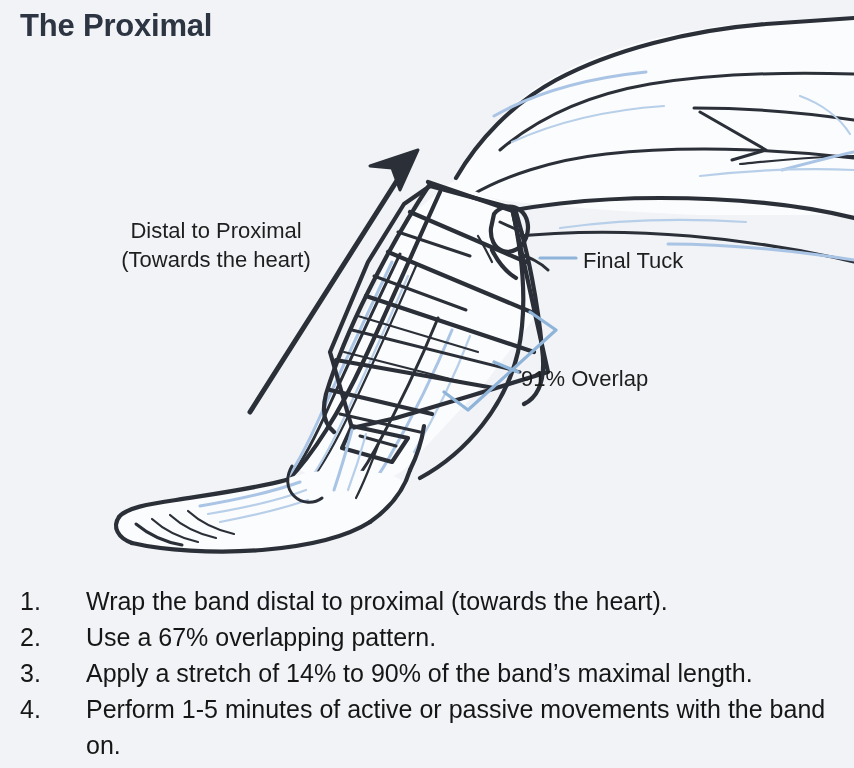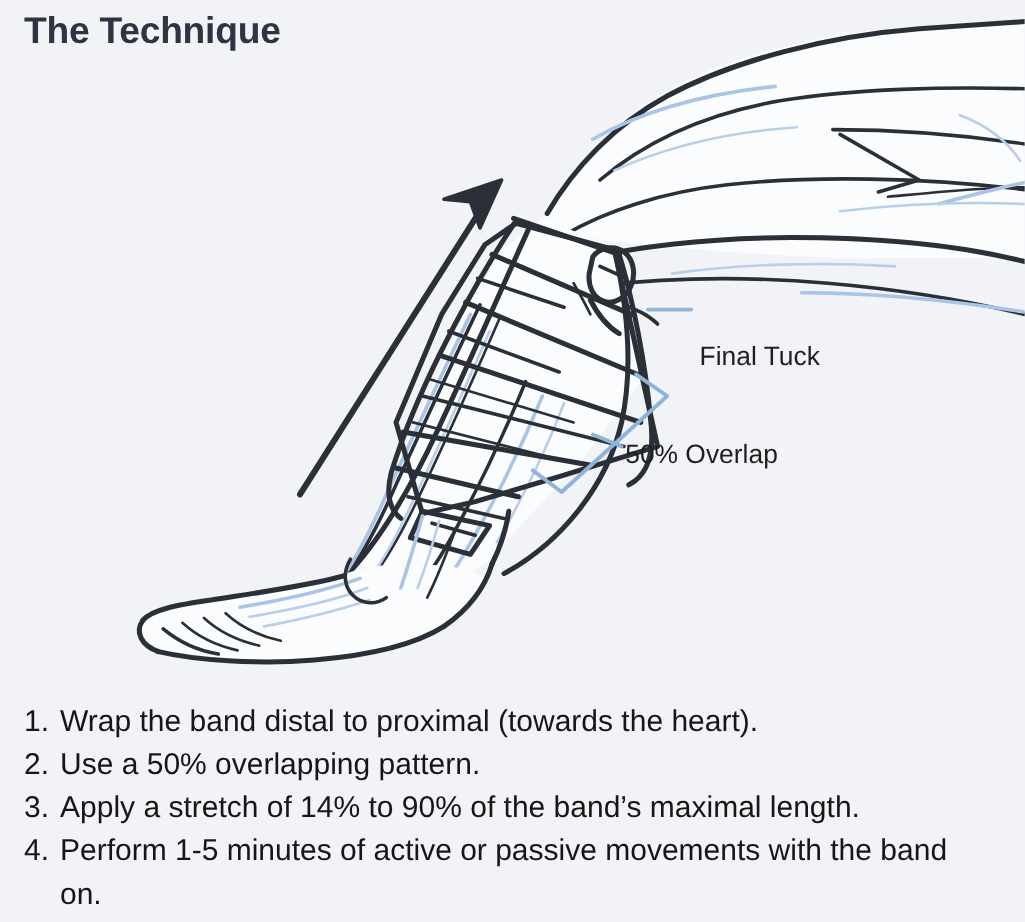--- a/index.html
+++ b/index.html
@@ -61,21 +61,20 @@
     top: 216px;
     text-align: center;
     width: 240px;
   }
   .label-direction .ln {
     display: block;
   }
   .label-final-tuck {
     left: 583px;
     top: 246px;
-    margin-top: 36px;
   }
   .label-overlap {
     left: 521px;
     top: 364px;
   }
 
   
   .steps {
     position: absolute;
     left: 0;
@@ -94,28 +93,29 @@
     padding-left: 20px;
   }
   .step-num {
     width: 30px;
     flex: 0 0 30px;
     text-align: left;
   }
   .step-text {
     flex: 1 1 auto;
     max-width: 775px;
+    margin-left: 36px;
   }
 </style>
 </head>
 <body>
 
 <div id="page">
 
-  <div class="page-title">The Technique</div>
+  <div class="page-title">The Proximal</div>
 
   <div class="illustration">
     <svg viewBox="0 0 854 580" xmlns="http://www.w3.org/2000/svg">
 
       <defs>
         <style>
           .ink   { fill:none; stroke:#2b2f38; stroke-width:4.2; stroke-linecap:round; stroke-linejoin:round; }
           .ink-t { fill:none; stroke:#2b2f38; stroke-width:3.0; stroke-linecap:round; stroke-linejoin:round; }
           .ink-f { fill:none; stroke:#2b2f38; stroke-width:2.2; stroke-linecap:round; stroke-linejoin:round; }
           .blu   { fill:none; stroke:#a9c4e4; stroke-width:3.0; stroke-linecap:round; stroke-linejoin:round; }
@@ -251,33 +251,37 @@
       </g>
 
       <g>
         <path class="lead" d="M530,312 L556,330 L468,410 L444,392"></path>
         <path class="lead" d="M494,362 L518,372"></path>
       </g>
 
     </svg>
   </div>
 
+  <div class="diagram-label label-direction">
+    <span class="ln">Distal to Proximal</span>
+    <span class="ln">(Towards the heart)</span>
+  </div>
 
   <div class="diagram-label label-final-tuck">Final Tuck</div>
 
-  <div class="diagram-label label-overlap">50% Overlap</div>
+  <div class="diagram-label label-overlap">91% Overlap</div>
 
   <ol class="steps" id="steps-list">
       <li class="step">
         <span class="step-num">1.</span>
         <span class="step-text">Wrap the band distal to proximal (towards the heart).</span>
       </li>
       <li class="step">
         <span class="step-num">2.</span>
-        <span class="step-text">Use a 50% overlapping pattern.</span>
+        <span class="step-text">Use a 67% overlapping pattern.</span>
       </li>
       <li class="step">
         <span class="step-num">3.</span>
         <span class="step-text">Apply a stretch of 14% to 90% of the band’s maximal length.</span>
       </li>
       <li class="step">
         <span class="step-num">4.</span>
         <span class="step-text">Perform 1-5 minutes of active or passive movements with the band on.</span>
       </li>
     </ol>

